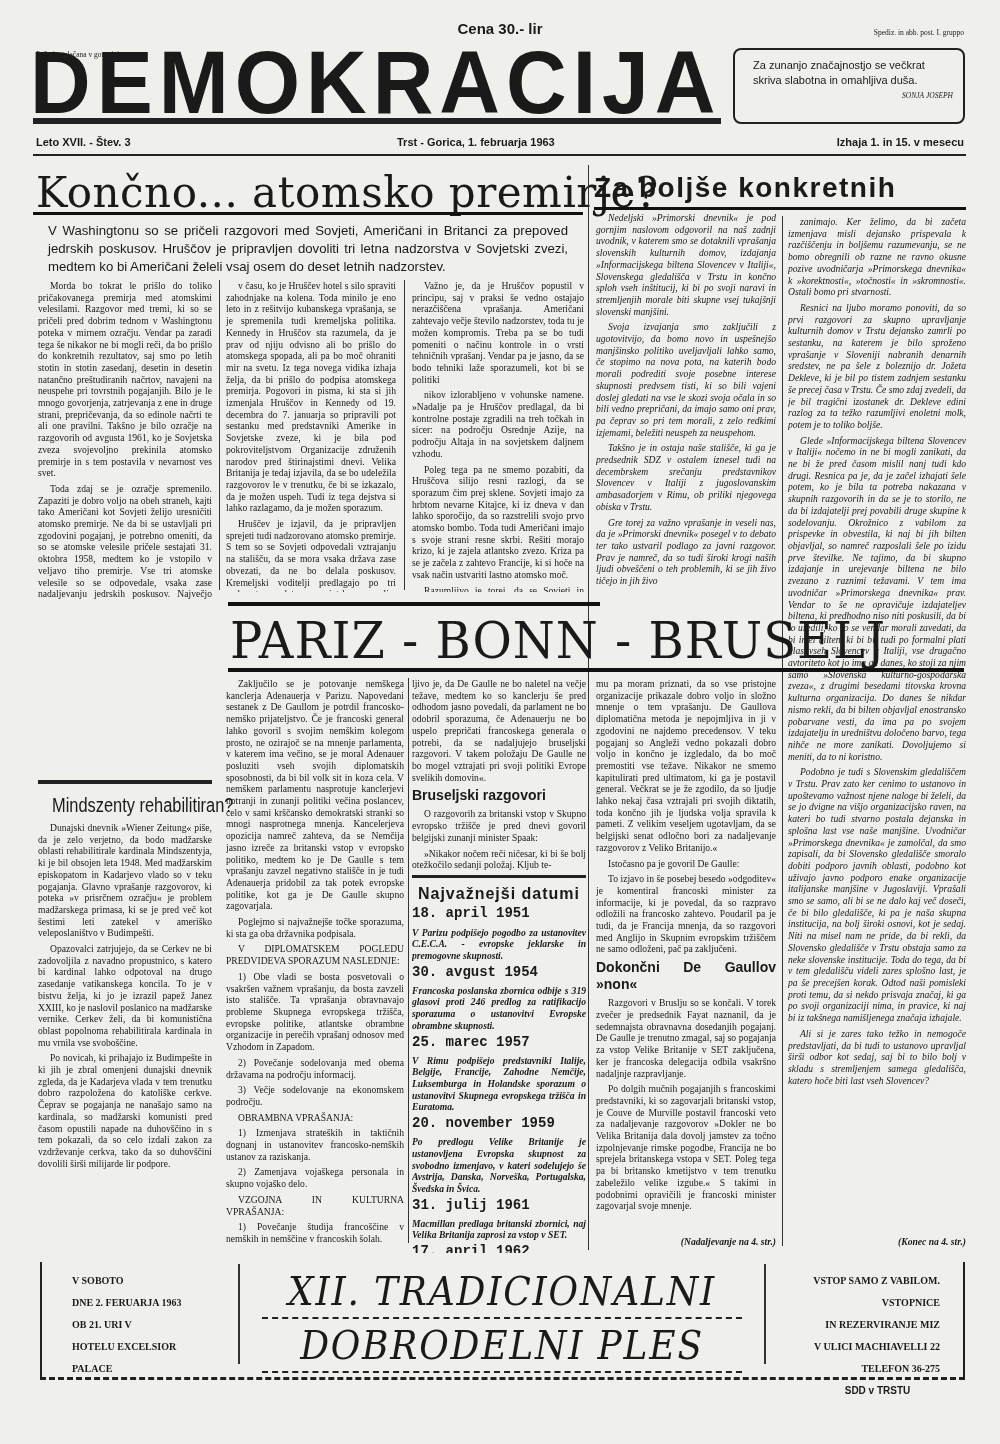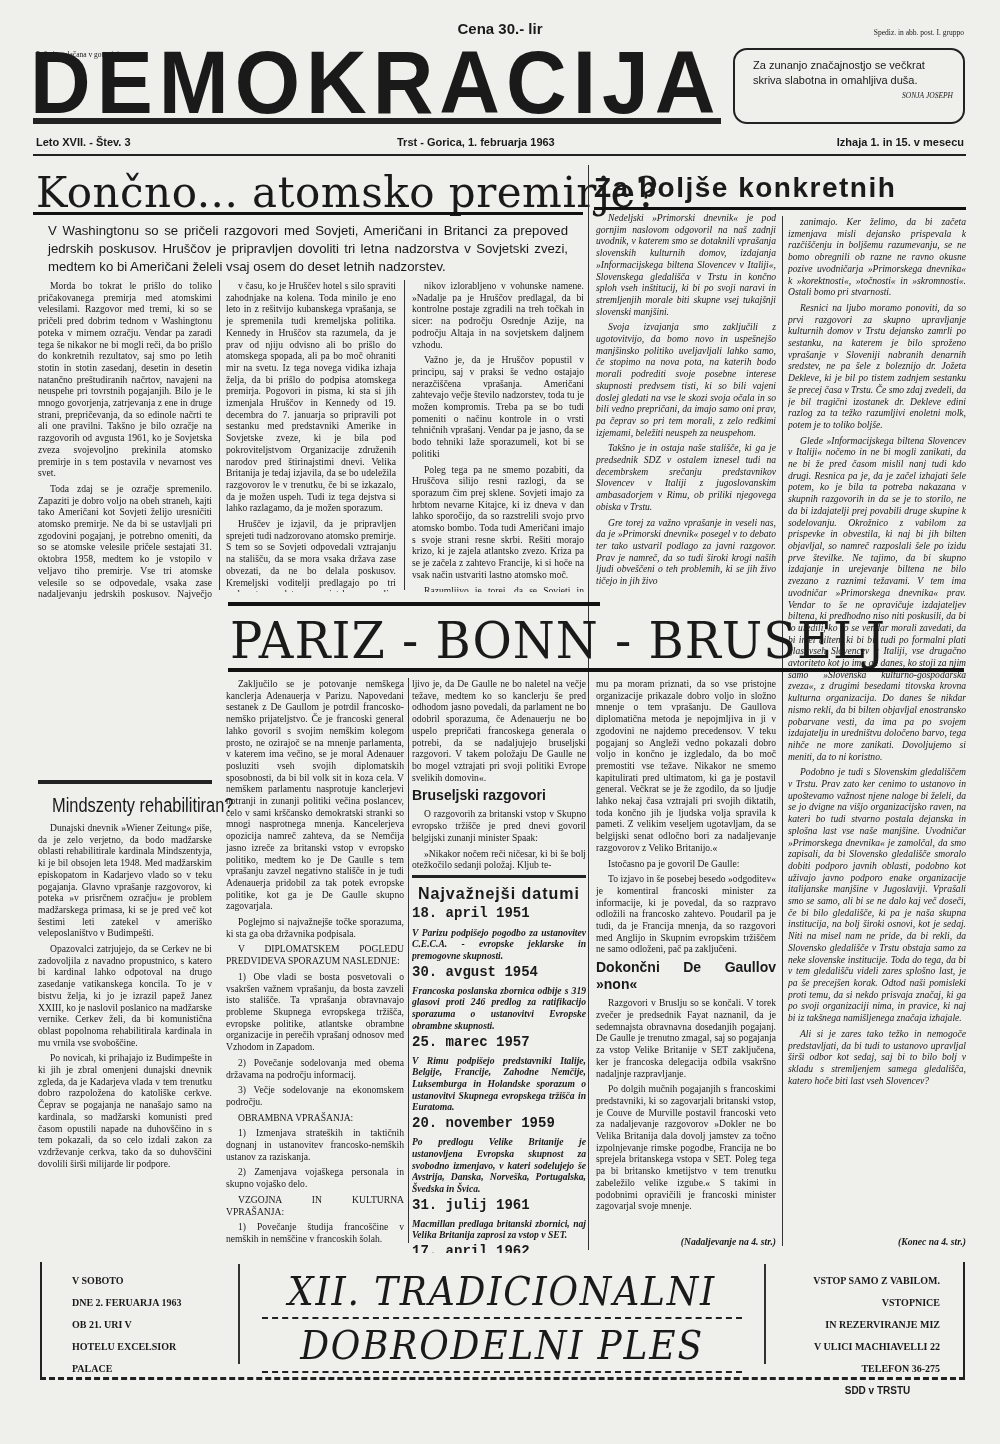--- a/index.html
+++ b/index.html
@@ -8,21 +8,21 @@
     background:#efefec;
     color:#1a1a1a;
     font-family:"DejaVu Serif", serif;
     position:relative;
   }
   .abs { position:absolute; }
   .top-small { font-size:7.5px; font-family:"Liberation Serif", serif; top:28px; }
   .price { top:20px; left:430px; width:140px; text-align:center; font-family:"Liberation Sans", sans-serif; font-weight:bold; font-size:15px; }
   .masthead { top:38px; left:30px; font-family:"Liberation Sans", sans-serif; font-weight:900; font-size:84px; letter-spacing:6px; line-height:1; transform:scaleY(1.05); transform-origin:top left; }
   .mast-rule { top:118px; left:33px; width:688px; height:6px; background:#222; }
-  .quote-box { top:48px; left:733px; width:232px; height:76px; border:2px solid #222; border-radius:14px; box-sizing:border-box; padding:8px 10px 4px 18px; font-family:"Liberation Sans", sans-serif; font-size:11px; line-height:1.35; }
+  .quote-box { top:48px; left:733px; width:232px; height:76px; border:2px solid #222; border-radius:8px; box-sizing:border-box; padding:8px 10px 4px 18px; font-family:"Liberation Sans", sans-serif; font-size:11px; line-height:1.35; }
   .quote-author { display:block; text-align:right; font-style:italic; font-size:7.5px; margin-top:3px; font-family:"Liberation Serif", serif; }
   .issue-line { top:136px; font-family:"Liberation Sans", sans-serif; font-weight:bold; font-size:11px; }
   .issue-rule { top:154px; left:33px; width:933px; height:2px; background:#222; }
   .headline-main { top:168px; left:36px; font-family:"DejaVu Serif", serif; font-size:42px; letter-spacing:0.5px; white-space:nowrap; }
   .rule-main { top:212px; left:33px; width:550px; height:3px; background:#111; }
   .vsep { background:#333; width:1px; }
   .lead { top:222px; left:48px; width:520px; font-family:"Liberation Sans", sans-serif; font-size:13.2px; line-height:1.35; text-align:justify; }
   .headline-side { top:172px; left:594px; font-family:"Liberation Sans", sans-serif; font-weight:900; font-size:28px; letter-spacing:1.5px; white-space:nowrap; }
   .rule-side { top:207px; left:594px; width:372px; height:3px; background:#111; }
   .col { font-family:"Liberation Serif", serif; font-size:9.6px; line-height:1.22; text-align:justify; overflow:hidden; }
@@ -72,22 +72,22 @@
   <p>Toda zdaj se je ozračje spremenilo. Zapaziti je dobro voljo na obeh straneh, kajti tako Američani kot Sovjeti želijo uresničiti atomsko premirje. Ne da bi se ustavljali pri zgodovini pogajanj, je potrebno omeniti, da so se atomske velesile pričele sestajati 31. oktobra 1958, medtem ko je vstopilo v veljavo tiho premirje. Vse tri atomske velesile so se odpovedale, vsaka zase nadaljevanju jedrskih poskusov. Največjo zapreko pri pogovorih je predstavljijo vprašanje kontrole. Kot znano so zahodnjaki vztrajali pri nadzorovanem premirju, medtem ko o kontroli niso hoteli Sovjeti ničesar slišati, ker so bili mnenja da je kontrola zgolj pretveza zahodnjakov, da bi lahko svobodno vohunili.</p>
 
 </div>
 <div class="abs vsep" style="top:280px;left:219px;height:310px;"></div>
 <div class="abs col" style="top:280px;left:226px;width:170px;height:312px;">
   <p>v času, ko je Hruščev hotel s silo spraviti zahodnjake na kolena. Toda minilo je eno leto in z rešitvijo kubanskega vprašanja, se je spremenila tudi kremeljska politika. Kennedy in Hruščov sta razumela, da je prav od njiju odvisno ali bo prišlo do atomskega spopada, ali pa bo moč ohraniti mir na svetu. Iz tega novega vidika izhaja želja, da bi prišlo do podpisa atomskega premirja. Pogovori in pisma, ki sta si jih izmenjala Hruščov in Kennedy od 19. decembra do 7. januarja so pripravili pot sestanku med predstavniki Amerike in Sovjetske zveze, ki je bila pod pokroviteljstvom Organizacije združenih narodov pred štirinajstimi dnevi. Velika Britanija je tedaj izjavila, da se bo udeležila razgovorov le v trenutku, če bi se izkazalo, da je možen uspeh. Tudi iz tega dejstva si lahko razlagamo, da je možen sporazum.</p>
   <p>Hruščev je izjavil, da je pripravljen sprejeti tudi nadzorovano atomsko premirje. S tem so se Sovjeti odpovedali vztrajanju na stališču, da se mora vsaka država zase obvezati, da ne bo delala poskusov. Kremeljski voditelji predlagajo po tri nadzorstva na leto na sovjetskem ozemlju. Izjava pravi: »Sovjetska zveza je pripravljena sprejeti nadzorstvo tudi v slučaju, če bi prevoz naprav zahteval prisotnost tujega personala. Jasno pa je, da se bo Sovjetska zveza zavarovala pred vsemi poskusi, da bi bilo potovanje teh-</p>
 </div>
 <div class="abs vsep" style="top:280px;left:404px;height:310px;"></div>
 <div class="abs col" style="top:280px;left:412px;width:172px;height:312px;">
+  <p>Važno je, da je Hruščov popustil v principu, saj v praksi še vedno ostajajo nerazčiščena vprašanja. Američani zahtevajo večje število nadzorstev, toda tu je možen kompromis. Treba pa se bo tudi pomeniti o načinu kontrole in o vrsti tehničnih vprašanj. Vendar pa je jasno, da se bodo tehniki laže sporazumeli, kot bi se politiki</p>
   <p>nikov izlorabljeno v vohunske namene. »Nadalje pa je Hruščov predlagal, da bi kontrolne postaje zgradili na treh točkah in sicer: na področju Osrednje Azije, na področju Altaja in na sovjetskem daljnem vzhodu.</p>
-  <p>Važno je, da je Hruščov popustil v principu, saj v praksi še vedno ostajajo nerazčiščena vprašanja. Američani zahtevajo večje število nadzorstev, toda tu je možen kompromis. Treba pa se bo tudi pomeniti o načinu kontrole in o vrsti tehničnih vprašanj. Vendar pa je jasno, da se bodo tehniki laže sporazumeli, kot bi se politiki</p>
   <p>Poleg tega pa ne smemo pozabiti, da Hruščova silijo resni razlogi, da se sporazum čim prej sklene. Sovjeti imajo za hrbtom nevarne Kitajce, ki iz dneva v dan lahko sporočijo, da so razstrelili svojo prvo atomsko bombo. Toda tudi Američani imajo s svoje strani resne skrbi. Rešiti morajo krizo, ki je zajela atlantsko zvezo. Kriza pa se je začela z zahtevo Francije, ki si hoče na vsak način ustvariti lastno atomsko moč.</p>
   <p>Razumljivo je torej, da se Sovjeti in Američani strinjajo, da je treba sporazum o prekinitvi jedrskih poskusov čimprej skleniti. S tem pa vsekakor delujeta v korist celotnega sveta. Bilo bi zares nepojmljivo, če bi prišlo do atomskega spopada in do popolnega razdejanja samo zaradi enega nadzorstva več ali manj.</p>
 </div>
 
 <div class="abs vsep" style="top:165px;left:588px;height:1085px;"></div>
 <div class="abs headline-side">Za boljše konkretnih</div>
 <div class="abs rule-side"></div>
 
 <div class="abs col it" style="top:212px;left:596px;width:180px;height:378px;">
   <p>Nedeljski »Primorski dnevnik« je pod gornjim naslovom odgovoril na naš zadnji uvodnik, v katerem smo se dotaknili vprašanja slovenskih kulturnih domov, izdajanja »Informacijskega biltena Slovencev v Italiji«, Slovenskega gledališča v Trstu in končno sploh vseh inštitucij, ki bi po svoji naravi in stremljenjih morale biti skupne vsej tukajšnji slovenski manjšini.</p>

